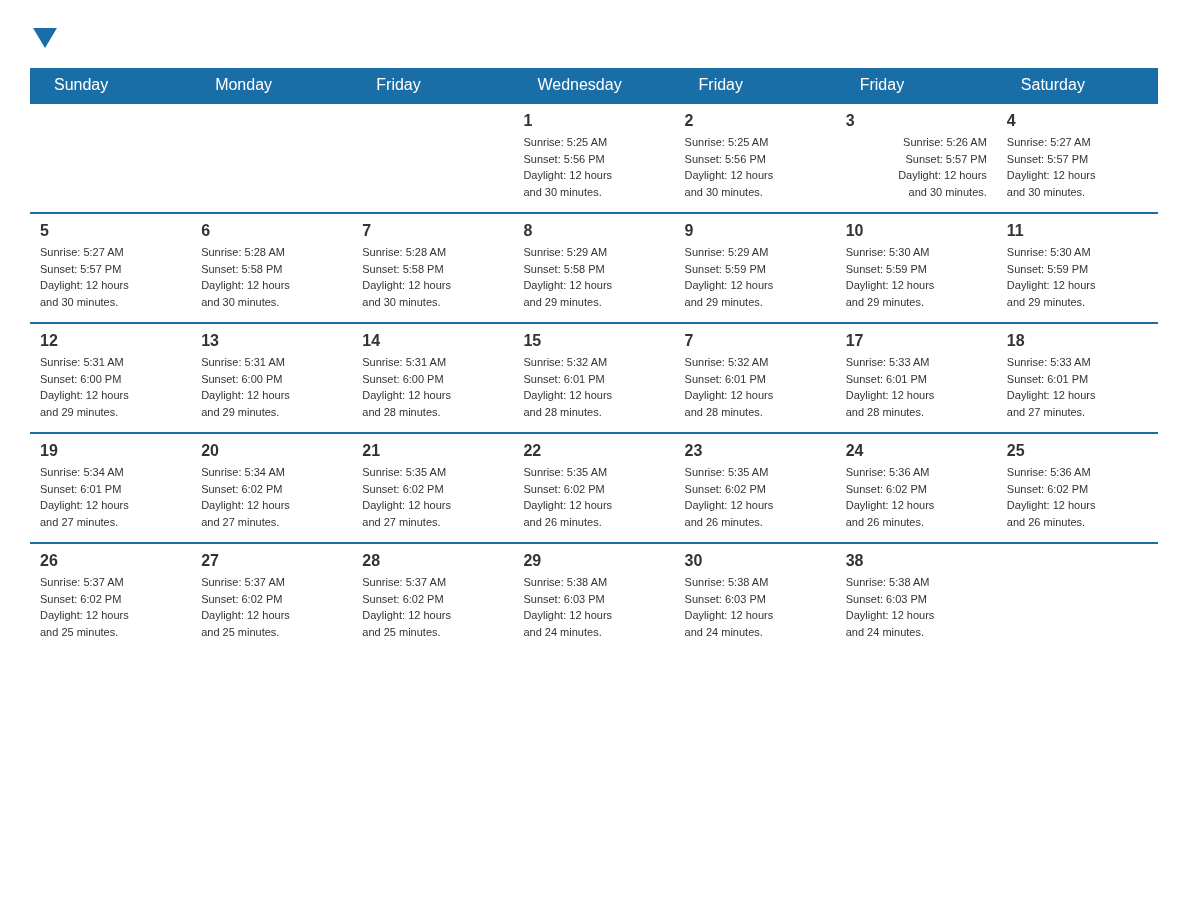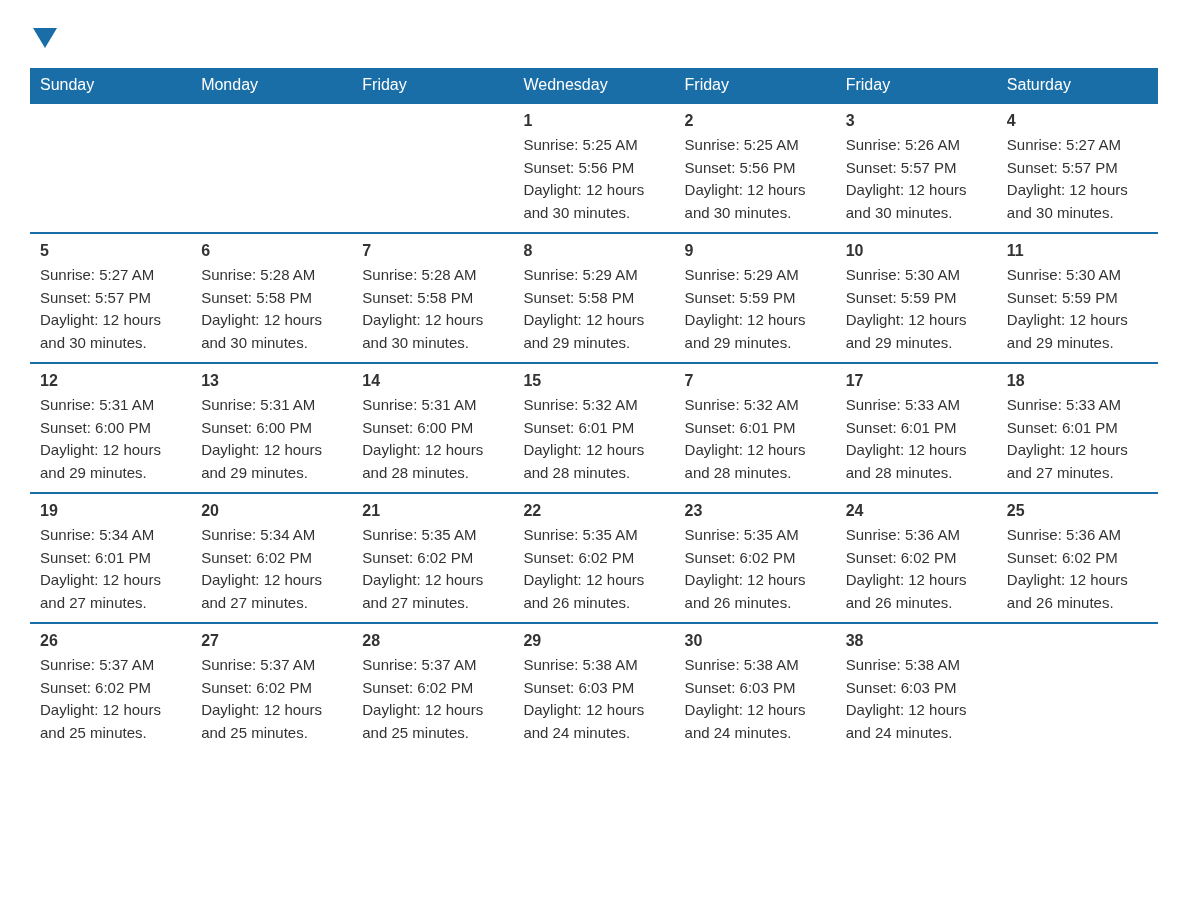--- a/index.html
+++ b/index.html
@@ -60,21 +60,21 @@
       margin-top: 4px;
     }
     table {
       width: 100%;
       border-collapse: collapse;
       table-layout: fixed;
     }
     thead tr th {
       background-color: #1a6ea8;
       color: #fff;
-      padding: 8px 10px;
+      padding: 8px 24px;
       text-align: left;
       font-size: 16px;
       font-weight: normal;
     }
     tbody tr td {
       vertical-align: top;
       padding: 8px 10px;
       border-top: 2px solid #1a6ea8;
       font-size: 13px;
       color: #333;
@@ -82,21 +82,21 @@
       width: calc(100% / 7);
     }
     .day-number {
       font-size: 16px;
       font-weight: bold;
       color: #333;
       display: block;
       margin-bottom: 4px;
     }
     .day-info {
-      font-size: 15px;
+      font-size: 11px;
       line-height: 1.5;
       color: #333;
     }
     tbody tr td.empty {
       border-top: 2px solid #1a6ea8;
     }
   </style>
 </head>
 <body>
 
@@ -140,21 +140,21 @@
         </td>
         <td>
           <span class="day-number">2</span>
           <div class="day-info" style="white-space: pre-line;">Sunrise: 5:25 AM
 Sunset: 5:56 PM
 Daylight: 12 hours
 and 30 minutes.</div>
         </td>
         <td>
           <span class="day-number">3</span>
-          <div class="day-info" style="white-space: pre-line;">Sunrise: 5:26 AM
+          <div class="day-info" style="white-space: pre-line; text-align: right;">Sunrise: 5:26 AM
 Sunset: 5:57 PM
 Daylight: 12 hours
 and 30 minutes.</div>
         </td>
         <td>
           <span class="day-number">4</span>
           <div class="day-info" style="white-space: pre-line;">Sunrise: 5:27 AM
 Sunset: 5:57 PM
 Daylight: 12 hours
 and 30 minutes.</div>

